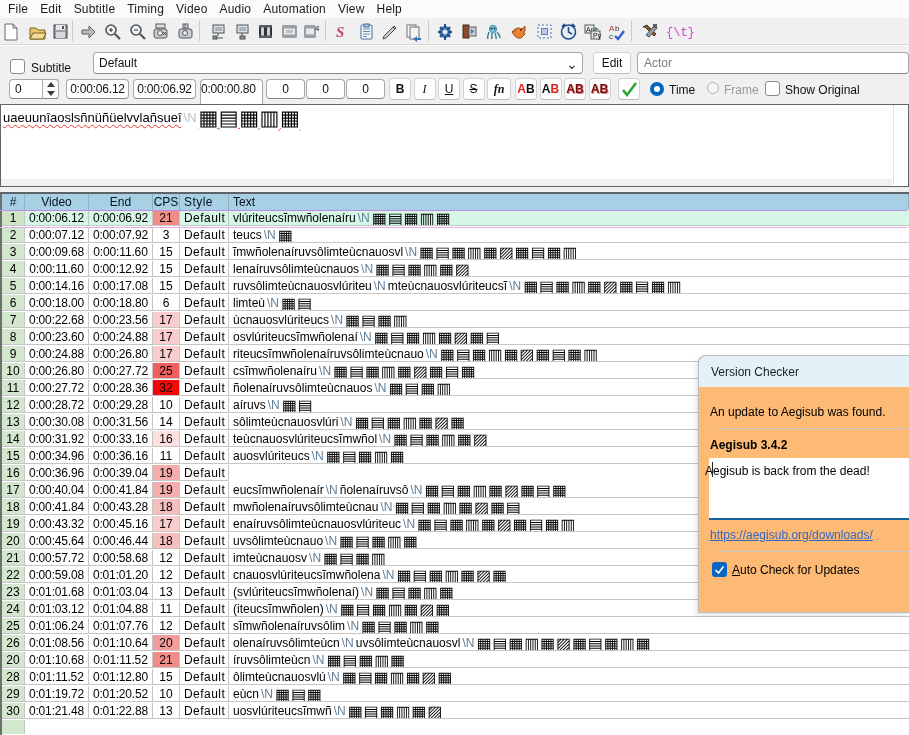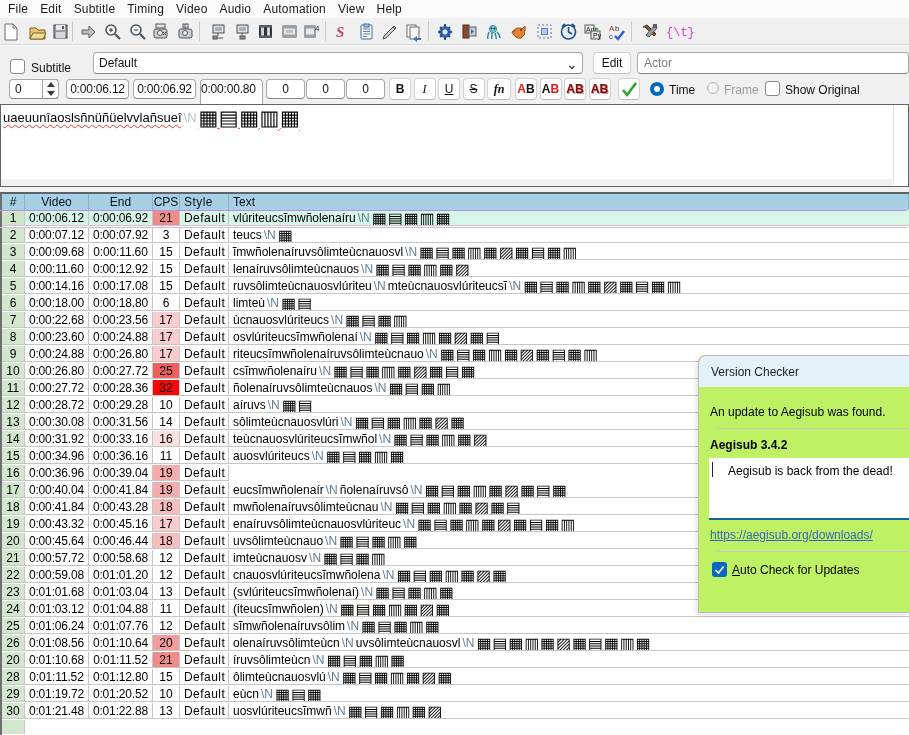--- a/index.html
+++ b/index.html
@@ -31,21 +31,21 @@
 .cjk{font-size:16px;letter-spacing:.8px;vertical-align:-1.5px}
 .sq{text-decoration-line:underline;text-decoration-style:wavy;text-decoration-color:#e03a2f;text-decoration-thickness:1.2px;text-underline-offset:2px}
 
 #ghead{position:relative;width:907px;height:16px;background:#a7d0e4;color:#06121d}
 #ghead .gc{border-right:1px solid #8cb2c4;border-bottom:none;background:none;font-size:12px;line-height:16px;height:16px}
 
 .sel .c1,.sel .c2,.sel .c4,.sel .c5{background:#d6f7e7}
 .sel .c0{background:#cfe5c6}
 .selbox{position:absolute;left:0px;top:210px;width:907px;height:18px;border-top:1px solid #bf8ce2;border-bottom:1px solid #e3aee4;pointer-events:none;z-index:5}
 
-#dlg{position:absolute;left:698px;top:355px;width:211px;height:258px;background:#bef264;border:1px solid #bcbcbc;border-right:none;border-radius:8px 0 0 0;box-shadow:-2px 2px 5px rgba(0,0,0,.12);z-index:10;font-size:12px}
+#dlg{position:absolute;left:698px;top:355px;width:211px;height:258px;background:#fdba74;border:1px solid #bcbcbc;border-right:none;border-radius:8px 0 0 0;box-shadow:-2px 2px 5px rgba(0,0,0,.12);z-index:10;font-size:12px}
 #dlgtitle{position:absolute;left:0;top:0;width:211px;height:31px;background:#e5f1f8;border-radius:8px 0 0 0;color:#15202a}
 </style></head><body>
 <div id="menubar"><span>File</span><span>Edit</span><span>Subtitle</span><span>Timing</span><span>Video</span><span>Audio</span><span>Automation</span><span>View</span><span>Help</span></div>
 <div id="toolbar"></div>
 <svg class="ab" style="left:0;top:20px" width="909" height="24" xmlns="http://www.w3.org/2000/svg">
     <g transform="translate(3,3)">
       <path d="M2 1h8l4 4v12H2z" fill="#fdfdfd" stroke="#6d6d6d"></path>
       <path d="M10 1v4h4" fill="none" stroke="#6d6d6d"></path>
     </g>
     <g transform="translate(29,3)">
@@ -484,21 +484,21 @@
   </div>
 <div class="selbox"></div>
 <div id="dlg">
     <div id="dlgtitle">
       <span style="position:absolute;left:12px;top:9px">Version Checker</span>
     </div>
     <div class="ab" style="left:11px;top:49px;white-space:nowrap">An update to Aegisub was found.</div>
     <div class="ab" style="left:18px;top:72px;width:193px;height:1px;background:#c8c8c8"></div>
     <div class="ab" style="left:11px;top:82px;font-weight:bold;white-space:nowrap">Aegisub 3.4.2</div>
     <div class="ab" style="left:10px;top:102px;width:201px;height:62px;background:#fff;border-bottom:2px solid #15629c"></div>
-    <div class="ab" style="left:29px;top:108px;white-space:nowrap">Aegisub is back from the dead!</div>
+    <div class="ab" style="left:6px;top:108px;white-space:nowrap">Aegisub is back from the dead!</div>
     <div class="ab" style="left:12.5px;top:106px;width:1px;height:15px;background:#222"></div>
     <div class="ab" style="left:11px;top:172px;color:#3566c4;text-decoration:underline;white-space:nowrap">https://aegisub.org/downloads/</div>
     <div class="ab" style="left:18px;top:195px;width:193px;height:1px;background:#c8c8c8"></div>
     <div class="ab" style="left:13px;top:206px;width:15px;height:15px;background:#0b66c2;border-radius:3px"></div>
     <svg class="ab" style="left:14px;top:207px" width="13" height="13">
       <path d="M2.5 7l3 3 5-6.5" stroke="#fff" stroke-width="1.6" fill="none"></path>
     </svg>
     <div class="ab" style="left:33px;top:207px;white-space:nowrap"><span style="text-decoration:underline">A</span>uto Check for Updates</div>
   </div>
 </body></html>

